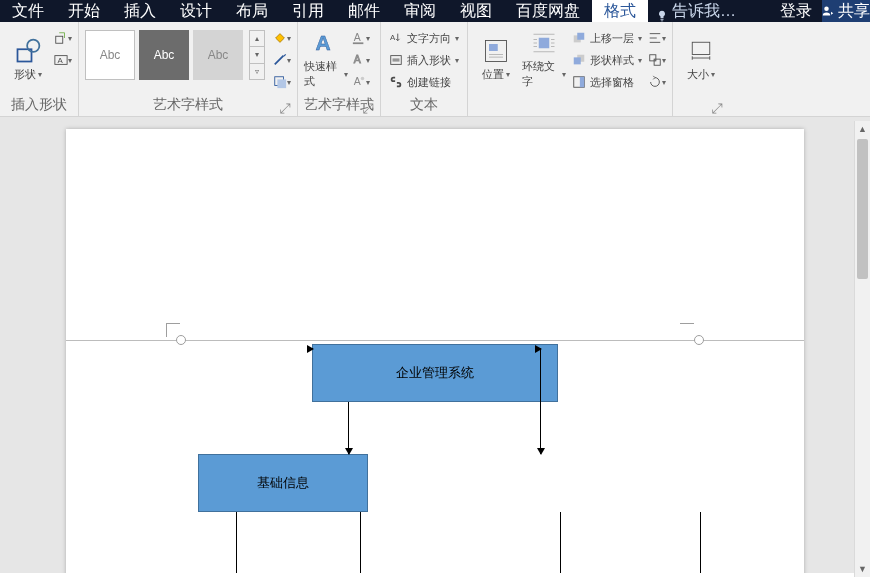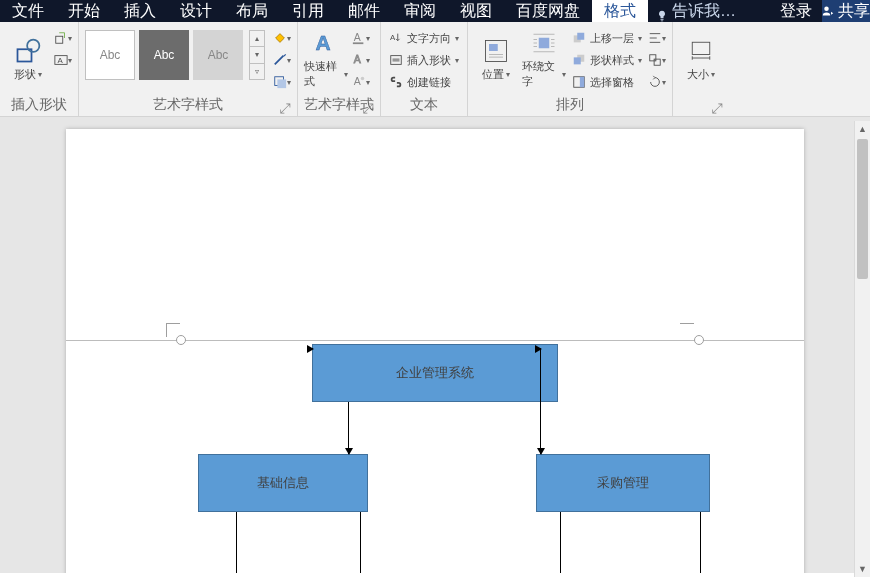--- a/index.html
+++ b/index.html
@@ -50,21 +50,21 @@
 
 .marker { position: absolute; width: 10px; height: 10px; border: 1px solid #9e9e9e; border-radius: 50%; background: #fff; }
 .marker.left { left: 176px; top: 218px; }
 .marker.right { left: 694px; top: 218px; }
 .corner { position: absolute; width: 14px; height: 14px; }
 .corner.tl { left: 166px; top: 206px; border-left: 1px solid #9e9e9e; border-top: 1px solid #9e9e9e; }
 .corner.tr { left: 680px; top: 206px; border-top: 1px solid #9e9e9e; }
 .hrule { position: absolute; left: 66px; top: 223px; width: 738px; height: 1px; background: #bcbcbc; }
 
 
-.node { position: absolute; background: #5b9bd5; border: 1px solid #41719c; color: #404040; font-size: 13px; display: flex; align-items: center; justify-content: center; text-align: center; }
+.node { position: absolute; background: #5b9bd5; border: 1px solid #41719c; color: #000000; font-size: 13px; display: flex; align-items: center; justify-content: center; text-align: center; }
 .conn { position: absolute; background: #000; }
 .arrowdown::after { content: ""; position: absolute; left: -3px; bottom: -1px; border-left: 4px solid transparent; border-right: 4px solid transparent; border-top: 7px solid #000; }
 .arrowright::after { content: ""; position: absolute; right: -1px; top: -3px; border-top: 4px solid transparent; border-bottom: 4px solid transparent; border-left: 7px solid #000; }
 
 .scrollbar-v { position: absolute; right: 0; top: 121px; width: 16px; bottom: 0; background: #f1f1f1; border-left: 1px solid #dadada; }
 .scrollbar-v .thumb { position: absolute; left: 2px; right: 2px; top: 18px; height: 140px; background: #c1c1c1; border-radius: 2px; }
 .scrollbar-v .btn { position: absolute; left: 0; right: 0; height: 16px; display: flex; align-items: center; justify-content: center; color: #666; font-size: 9px; }
 .scrollbar-v .btn.up { top: 0; }
 .scrollbar-v .btn.down { bottom: 0; }
 </style>
@@ -301,21 +301,20 @@
           </div>
         <div class="smallbtn">
             <svg viewBox="0 0 16 16">
               <path d="M8 3a5 5 0 1 1-5 5" fill="none" stroke="#4c4c4c"></path>
               <path d="M6 1l2 2-2 2" fill="none" stroke="#4c4c4c"></path>
             </svg>
             <span class="caret">▾</span>
           </div>
       </div>
     </div>
-    <div class="group-label">排列</div>
   </div>
 
   <div class="group" style="border-right:none;">
     <div class="group-body">
       <div class="bigbtn">
         <svg viewBox="0 0 32 32">
             <rect x="6" y="6" width="20" height="14" fill="none" stroke="#4c4c4c"></rect>
             <path d="M6 24h20M6 22v4M26 22v4" stroke="#4c4c4c"></path>
           </svg>
         <span class="lbl">
@@ -334,21 +333,20 @@
   <div class="page"></div>
 
   <div class="hrule"></div>
   <div class="corner tl"></div>
   <div class="corner tr"></div>
   <div class="marker left"></div>
   <div class="marker right"></div>
 
   <div class="node" style="left:312px; top:227px; width:246px; height:58px;">企业管理系统</div>
   <div class="node" style="left:198px; top:337px; width:170px; height:58px;">基础信息</div>
-  <div class="node" style="left:536px; top:337px; width:174px; height:58px;">采购管理</div>
 
   <div class="conn" style="left:348px; top:285px; width:1px; height:52px;"></div>
   <div class="conn arrowdown" style="left:348px; top:285px; width:1px; height:52px;"></div>
   <div class="conn arrowright" style="left:312px; top:231px; width:1px; height:1px;"></div>
   <div class="conn" style="left:540px; top:231px; width:1px; height:106px;"></div>
   <div class="conn arrowright" style="left:540px; top:231px; width:1px; height:1px;"></div>
   <div class="conn arrowdown" style="left:540px; top:285px; width:1px; height:52px;"></div>
 
   <div class="conn" style="left:236px; top:395px; width:1px; height:67px;"></div>
   <div class="conn arrowdown" style="left:236px; top:395px; width:1px; height:67px;"></div>

